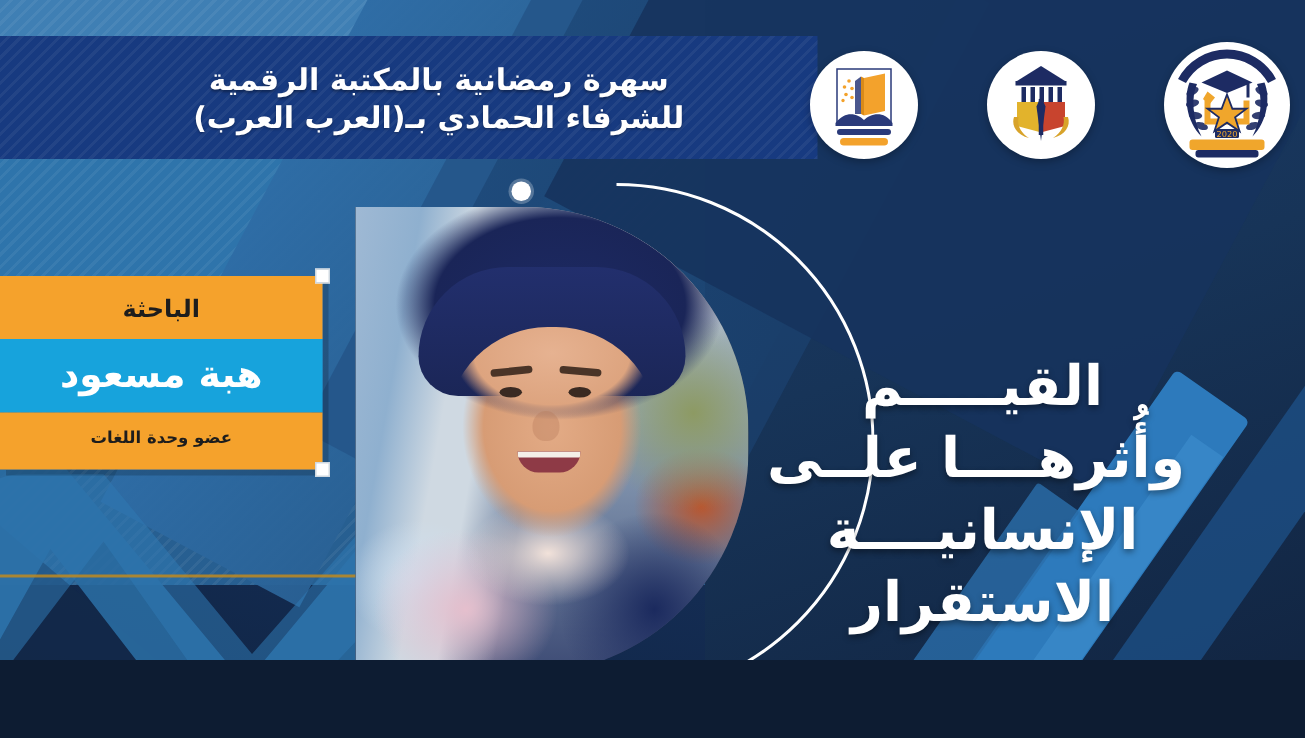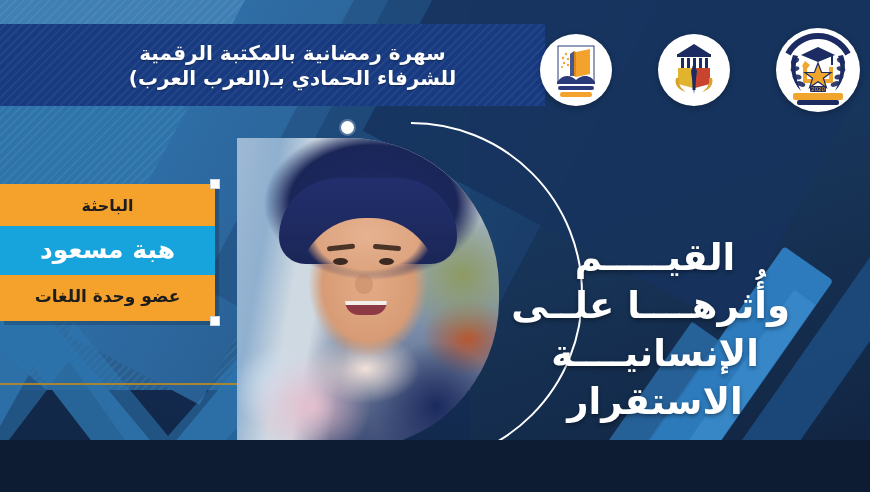--- a/index.html
+++ b/index.html
@@ -216,21 +216,21 @@
   .card{
     position:absolute;left:0;top:184px;width:215px;
     box-shadow:4px 4px 0 rgba(0,0,0,.18);
   }
   .card-row{
     text-align:center;color:#1d1d1d;font-weight:bold;
     padding:9px 10px;line-height:1.32;
   }
   .card-role{background:#f5a22c;font-size:16px;padding:11px 10px 10px;}
   .card-name{background:#17a3dc;color:#fff;font-size:25px;padding:7px 28px 9px;letter-spacing:.5px;}
-  .card-affil{background:#f5a22c;font-size:17px;padding:10px 12px 13px;}
+  .card-affil{background:#f5a22c;font-size:11px;padding:10px 12px 13px;}
   .card-affil span{display:block;white-space:nowrap;}
   .card-marker{
     position:absolute;width:10px;height:10px;background:#fff;
     border:1px solid #cfd8e0;box-sizing:border-box;
   }
   .card-marker.tr{right:-5px;top:-5px;}
   .card-marker.br{right:-5px;bottom:-5px;}
 
   
   .headline{

